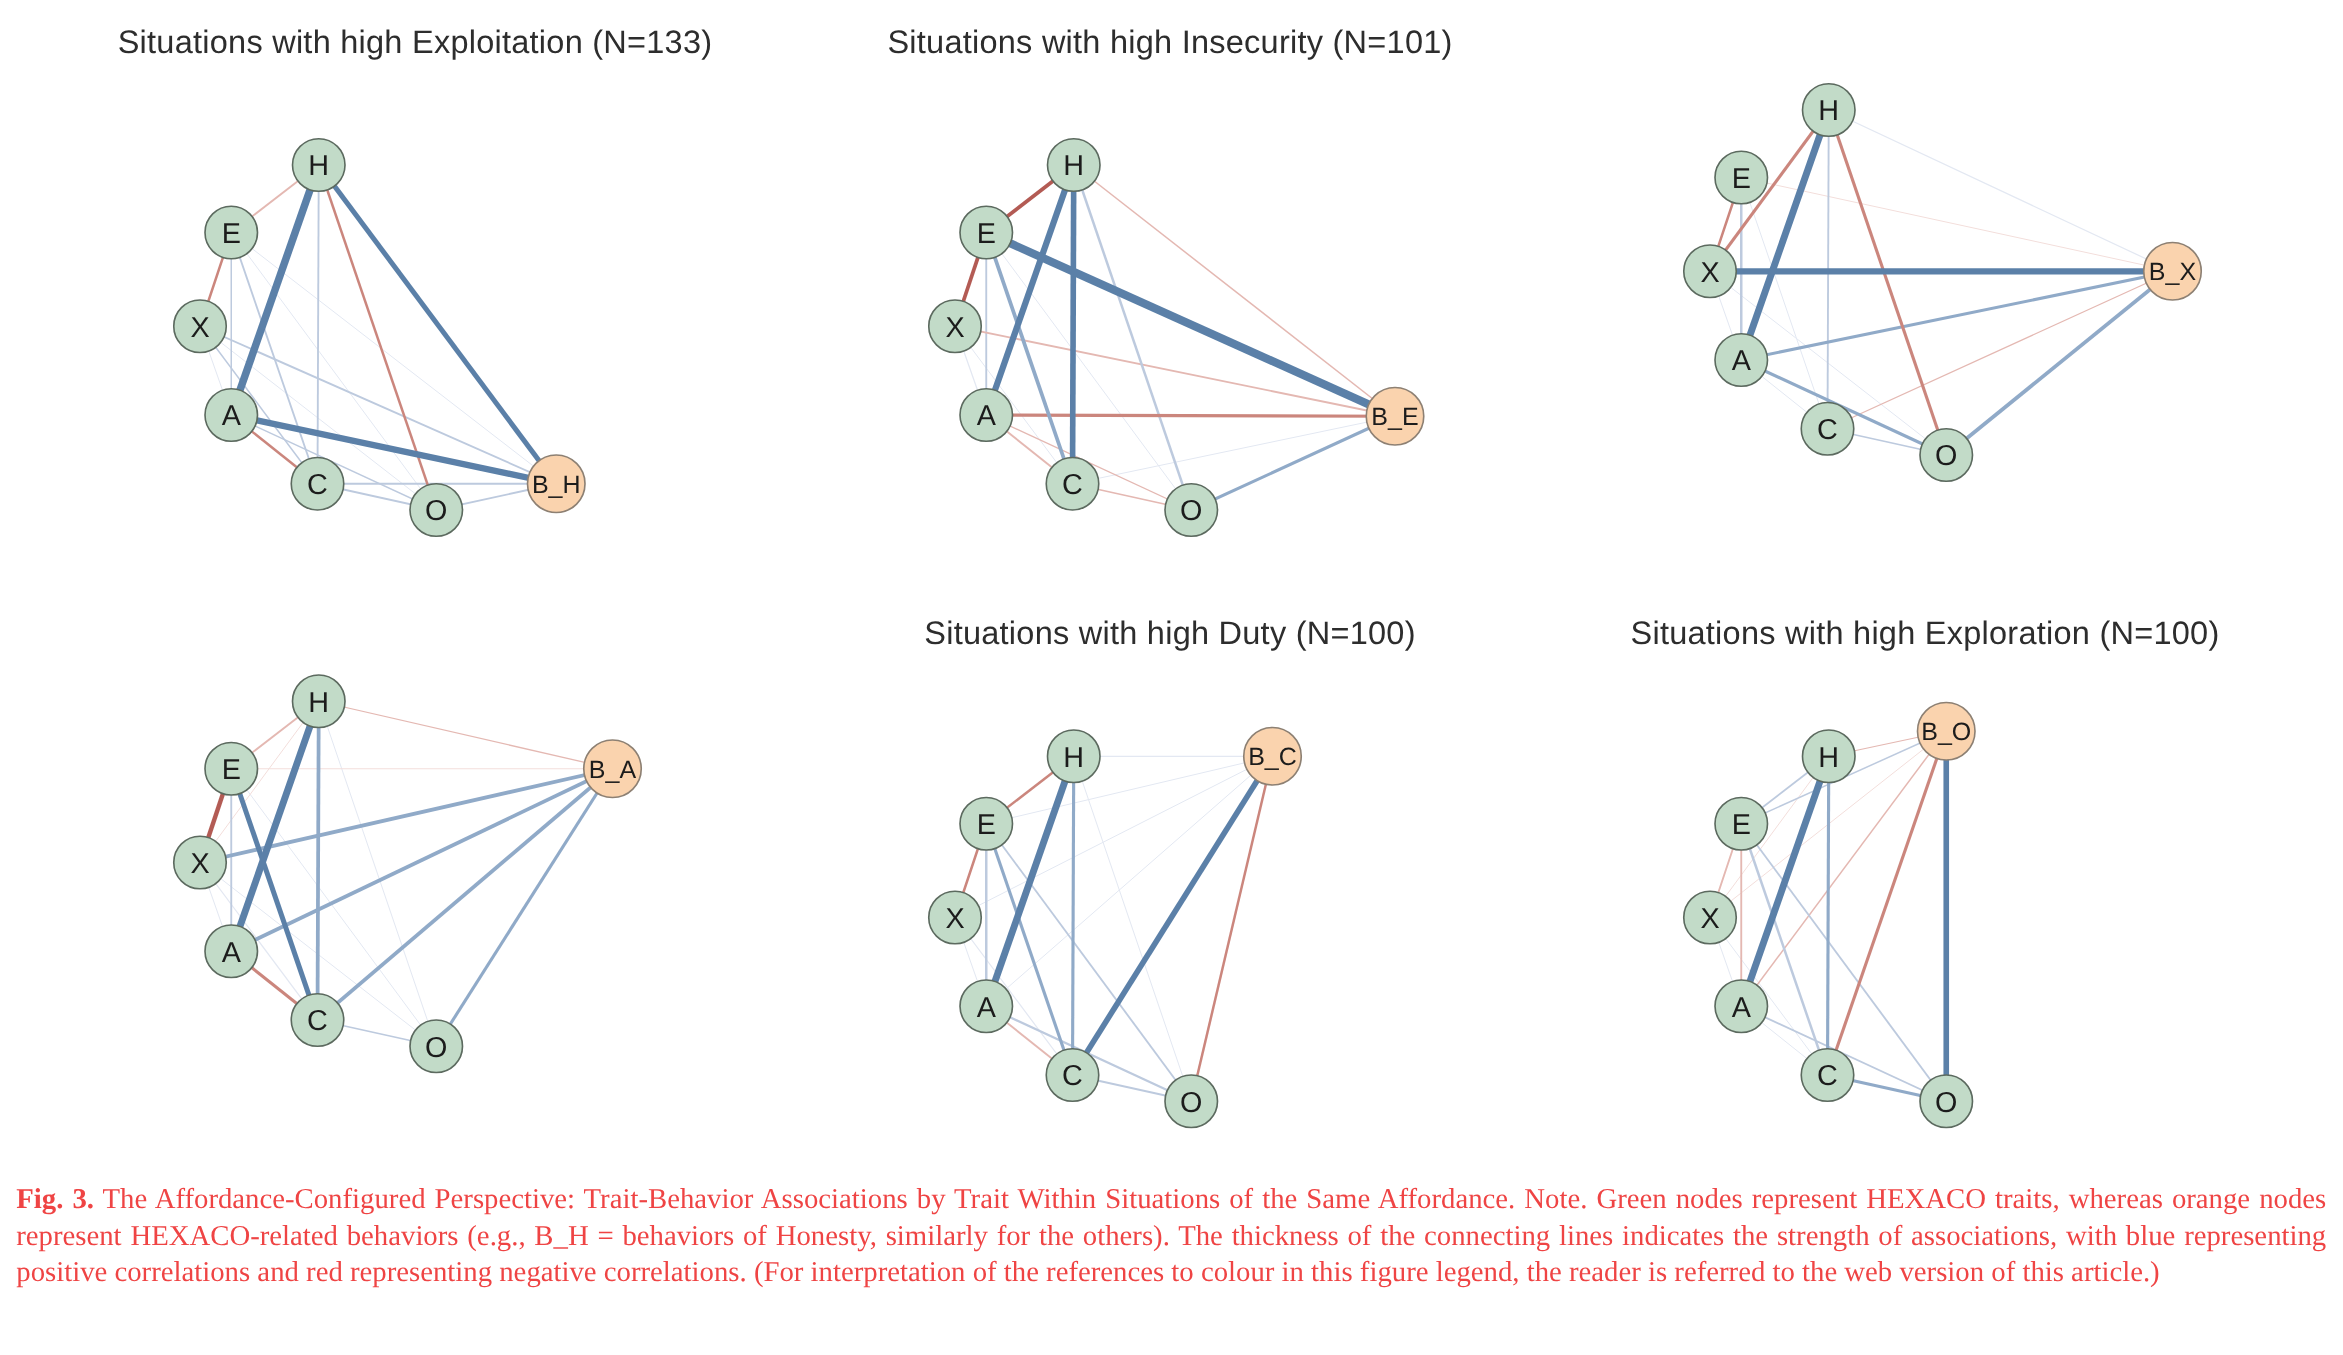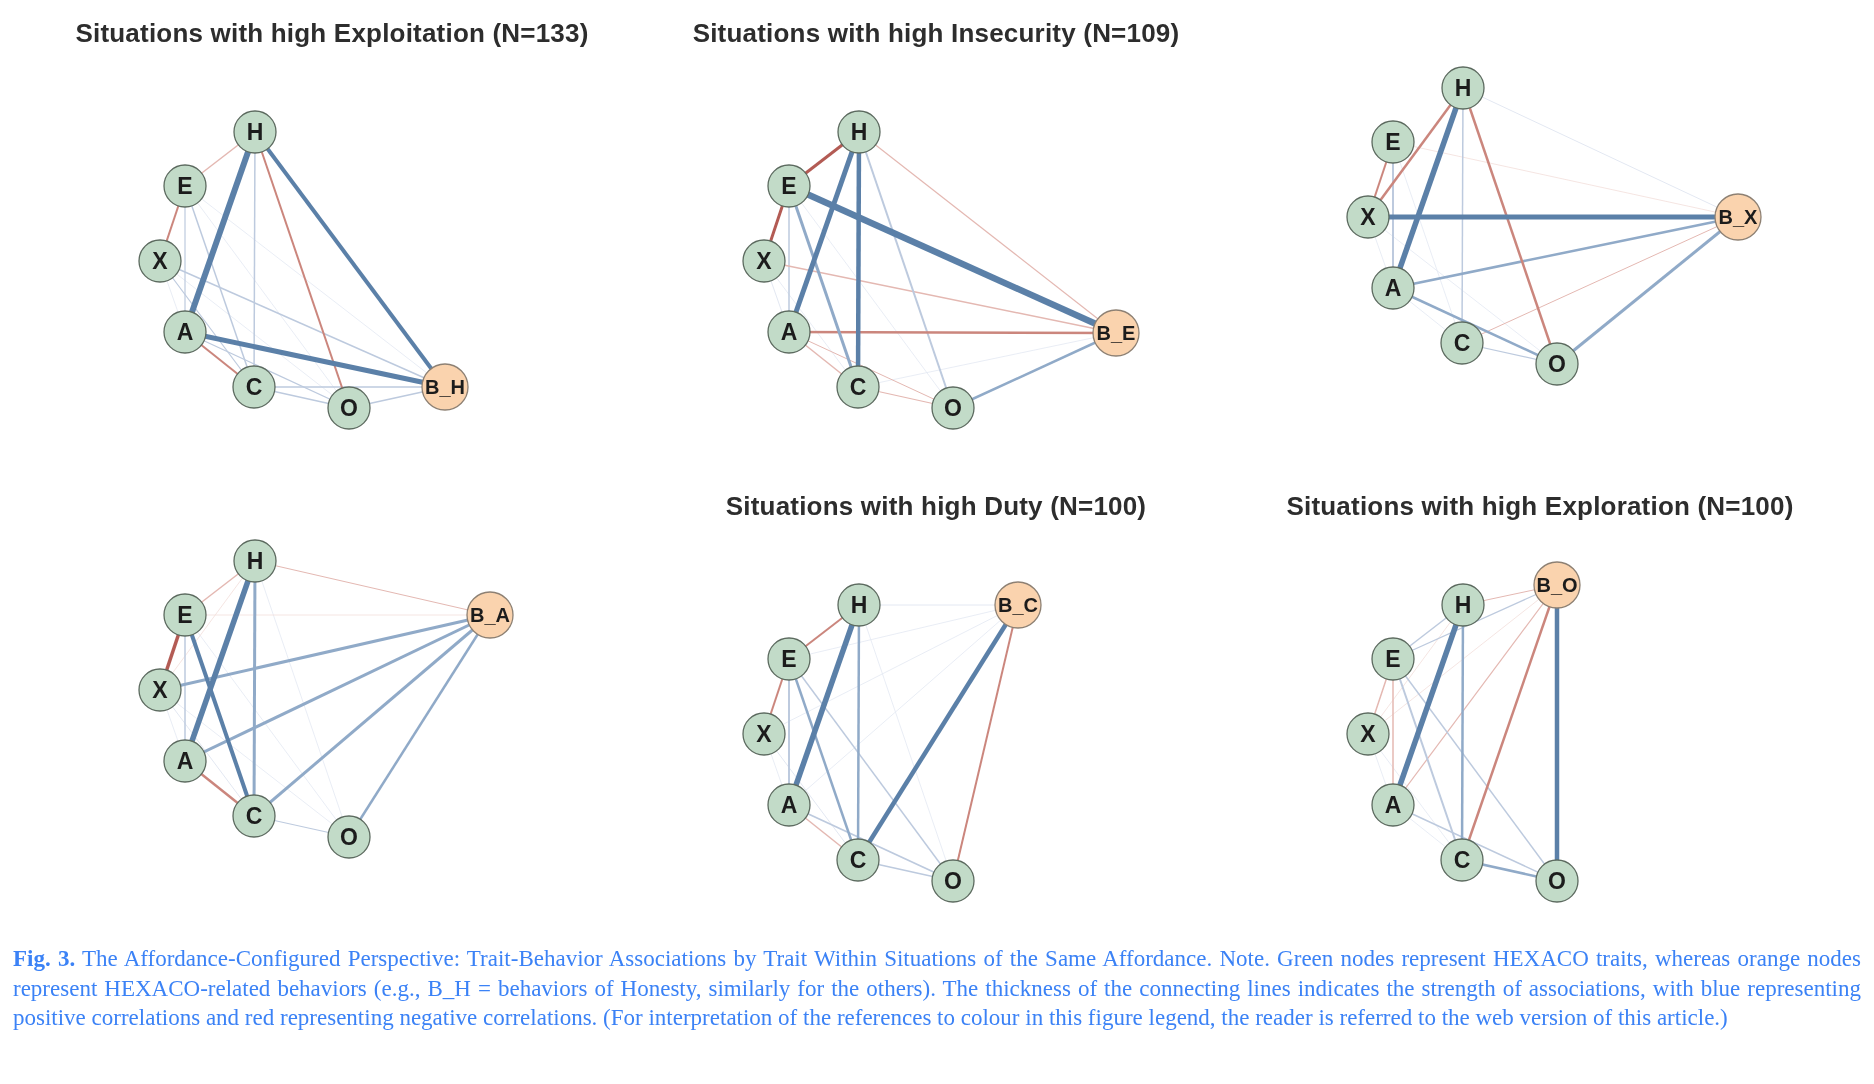--- a/index.html
+++ b/index.html
@@ -4,31 +4,31 @@
 <style>
   html,body{margin:0;padding:0;}
   body{
     width:1874px;height:1084px;background:#ffffff;position:relative;
     font-family:"Liberation Sans",sans-serif;overflow:hidden;
   }
   .grid{
     position:absolute;left:30px;top:10px;
     display:grid;grid-template-columns:repeat(3,604px);grid-auto-rows:473px;
   }
-  .panel{position:relative;font-weight:bold;}
+  .panel{position:relative;}
   .panel-title{
     height:36px;padding-top:8px;font-size:26px;color:#2d2d2d;
     text-align:center;white-space:nowrap;letter-spacing:0.2px;
   }
   svg.net{display:block;}
   svg.net text{font-family:"Liberation Sans",sans-serif;fill:#1c1c1c;}
   .caption{
     position:absolute;left:13px;top:944px;width:1848px;margin:0;
     font-family:"Liberation Serif",serif;font-size:23px;line-height:29.5px;
-    color:#3b82f6;text-align:justify;
+    color:#ef4444;text-align:justify;
   }
   .caption b{font-weight:bold;}
 </style>
 </head>
 <body>
 
 <div class="grid">
   <div class="panel">
     <div class="panel-title">Situations with high Exploitation (N=133)</div>
     <svg class="net" width="604" height="420" viewBox="0 0 604 420">
@@ -62,21 +62,21 @@
         <text x="155" y="278" text-anchor="middle" dy="0.36em" font-size="23">A</text>
         <circle cx="224" cy="333" r="21" fill="#c2dbc8" stroke="#5c6a5f" stroke-width="1.3"></circle>
         <text x="224" y="333" text-anchor="middle" dy="0.36em" font-size="23">C</text>
         <circle cx="319" cy="354" r="21" fill="#c2dbc8" stroke="#5c6a5f" stroke-width="1.3"></circle>
         <text x="319" y="354" text-anchor="middle" dy="0.36em" font-size="23">O</text>
         <circle cx="415" cy="333" r="23" fill="#fad3ae" stroke="#8d8073" stroke-width="1.3"></circle>
         <text x="415" y="333" text-anchor="middle" dy="0.36em" font-size="20">B_H</text>
       </svg>
   </div>
   <div class="panel">
-    <div class="panel-title">Situations with high Insecurity (N=109)</div>
+    <div class="panel-title">Situations with high Insecurity (N=101)</div>
     <svg class="net" width="604" height="420" viewBox="0 0 604 420">
         <line x1="130" y1="207" x2="224" y2="333" stroke="#e3e8f2" stroke-width="0.8"></line>
         <line x1="224" y1="333" x2="482" y2="279" stroke="#e3e8f2" stroke-width="0.8"></line>
         <line x1="155" y1="132" x2="319" y2="354" stroke="#e3e8f2" stroke-width="0.8"></line>
         <line x1="130" y1="207" x2="155" y2="278" stroke="#e3e8f2" stroke-width="1"></line>
         <line x1="155" y1="278" x2="319" y2="354" stroke="#e4b8b2" stroke-width="1"></line>
         <line x1="225" y1="78" x2="482" y2="279" stroke="#e4b8b2" stroke-width="1.2"></line>
         <line x1="224" y1="333" x2="319" y2="354" stroke="#e4b8b2" stroke-width="1.2"></line>
         <line x1="155" y1="132" x2="155" y2="278" stroke="#bdcade" stroke-width="1.5"></line>
         <line x1="130" y1="207" x2="482" y2="279" stroke="#e4b8b2" stroke-width="1.5"></line>

